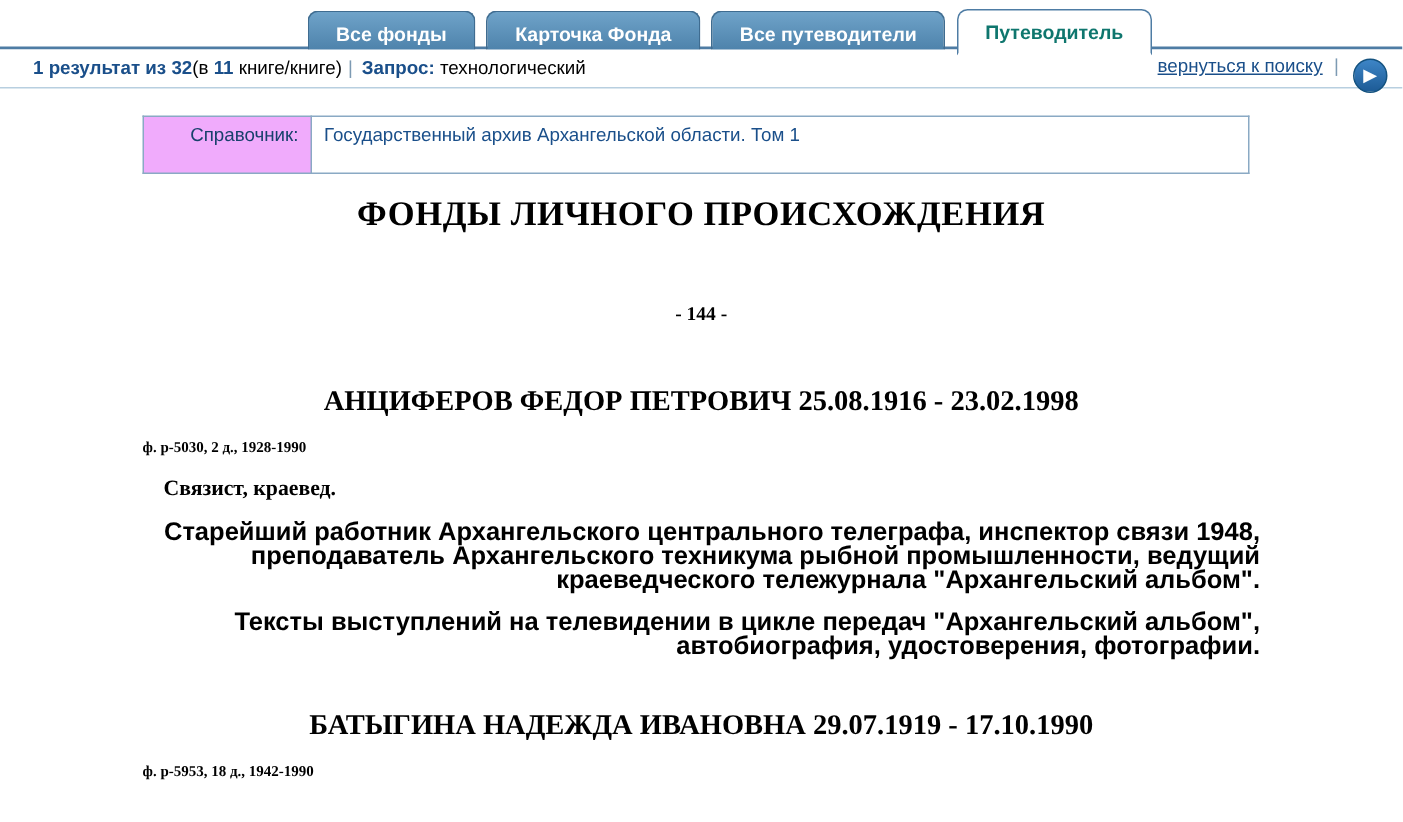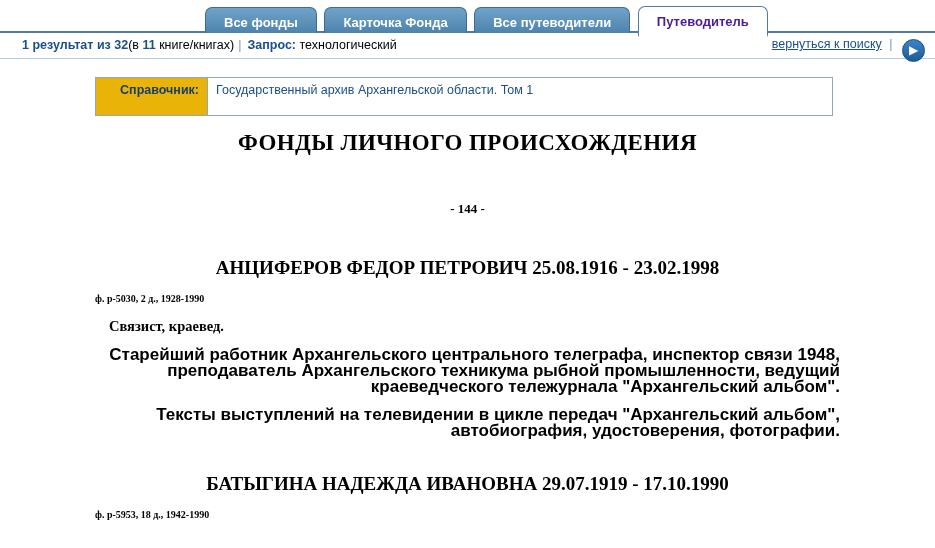--- a/index.html
+++ b/index.html
@@ -38,21 +38,21 @@
     border: 1px solid #3f6c90;
     border-bottom: none;
     border-radius: 7px 7px 0 0;
     position: relative;
     top: 5px;
     cursor: pointer;
     line-height: 15px;
   }
   .tab.active {
     background: #ffffff;
-    color: #4c1d95;
+    color: #0f766e;
     border: 1px solid #4e7ca4;
     border-bottom: 2px solid #ffffff;
     top: 6px;
     z-index: 5;
   }
 
   
   .resultbar {
     height: 26px;
     background: #ffffff;
@@ -115,23 +115,23 @@
     background: #ffffff;
   }
   table.info td {
     border: 1px solid #8aa9c4;
     padding: 5px 8px 6px 8px;
     font-size: 12.5px;
     vertical-align: top;
   }
   td.lbl {
     width: 95px;
-    background: #eab308;
+    background: #f0abfc;
     color: #17406b;
-    font-weight: bold;
+    font-weight: normal;
     text-align: right;
     white-space: nowrap;
   }
   td.val {
     color: #1a4f8a;
   }
   td.val.tall {
     height: 26px;
   }
   .bullet {
@@ -197,21 +197,21 @@
 <body>
 
 <div class="tabbar">
   <div class="tab">Все фонды</div>
   <div class="tab">Карточка Фонда</div>
   <div class="tab">Все путеводители</div>
   <div class="tab active">Путеводитель</div>
 </div>
 
 <div class="resultbar">
-  <span class="blue">1 результат из 32</span><span class="plain">(в </span><span class="num">11</span><span class="plain"> книге/книгах)</span><span class="sep">|</span><span class="blue">Запрос:</span>
+  <span class="blue">1 результат из 32</span><span class="plain">(в </span><span class="num">11</span><span class="plain"> книге/книге)</span><span class="sep">|</span><span class="blue">Запрос:</span>
   <span class="plain">технологический</span>
 
   <span class="resultbar-right">
     <a>вернуться к поиску</a>
     <span class="sep">|</span>
     <span class="circle-arrow">▶</span>
   </span>
 </div>
 
 <div class="info-wrap">

